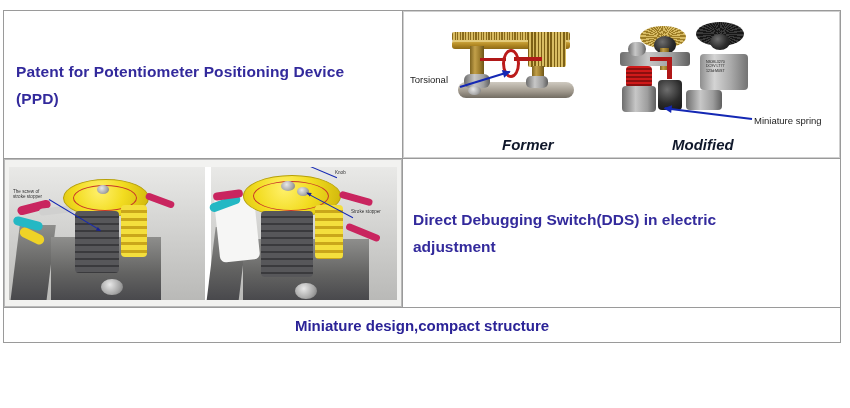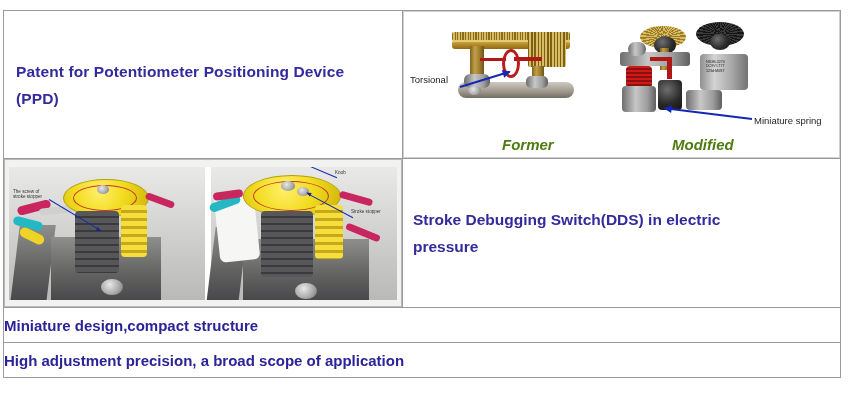--- a/index.html
+++ b/index.html
@@ -36,21 +36,21 @@
     vertical-align: middle;
     padding: 0;
     background: #ffffff;
   }
 
   .col-left  { width: 398px; }
   .col-right { width: 437px; }
 
   .row-1 td { height: 147px; }
   .row-2 td { height: 148px; }
-  .row-text td { height: 34px; }
+  .row-text td { height: 34px; text-align: center; }
 
   
   .headline {
     color: #332a9c;
     font-weight: bold;
     font-size: 15.5px;
     line-height: 27px;
     padding: 0 0 0 12px;
     letter-spacing: 0.1px;
   }
@@ -92,21 +92,21 @@
     position: absolute;
     font-family: "Liberation Sans", sans-serif;
     color: #1d1d1d;
     font-size: 9.5px;
     white-space: nowrap;
     z-index: 9;
     text-shadow: 0 0 2px #fff, 0 0 2px #fff;
   }
   .lbl-caption {
     position: absolute;
-    color: #4d7c0f;
+    color: #0f172a;
     font-weight: bold;
     font-style: italic;
     font-size: 15px;
     z-index: 9;
     text-shadow: 0 0 3px #fff, 0 0 3px #fff;
     white-space: nowrap;
   }
   .lbl-tiny {
     position: absolute;
     color: #1d1d1d;
@@ -410,29 +410,26 @@
 
               <div class="lbl-tiny" style="left:342px; top:42px;">Stroke stopper</div>
               <div class="arrow arrow-sm" style="left:344px; top:50px; width:52px; transform:rotate(208deg);"></div>
 
             </div>
           </div>
         </td>
 
         <td class="col-right">
           <div class="headline-2">
-            <div>Stroke Debugging Switch(DDS) in electric</div>
-            <div>pressure</div>
+            <div>Direct Debugging Switch(DDS) in electric</div>
+            <div>adjustment</div>
           </div>
         </td>
       </tr>
 
       <tr class="row-text">
         <td class="bullet-text" colspan="2">Miniature design,compact structure</td>
       </tr>
-      <tr class="row-text">
-        <td class="bullet-text" colspan="2">High adjustment precision, a broad scope of application</td>
-      </tr>
 
     </tbody>
   </table>
 
 </div>
 
 </body></html>

